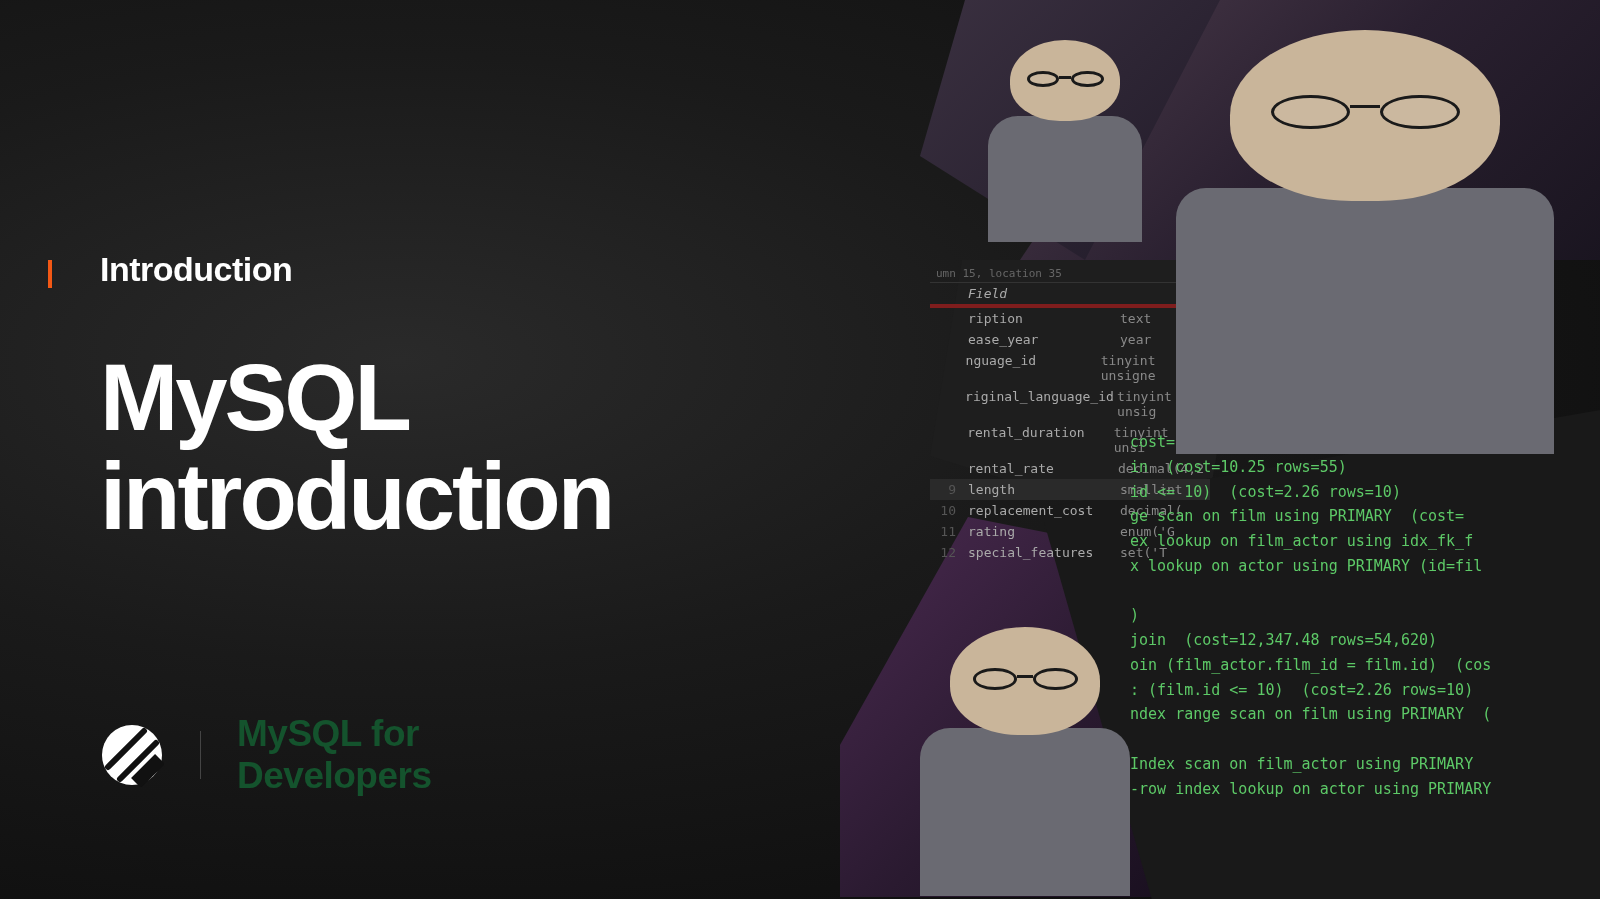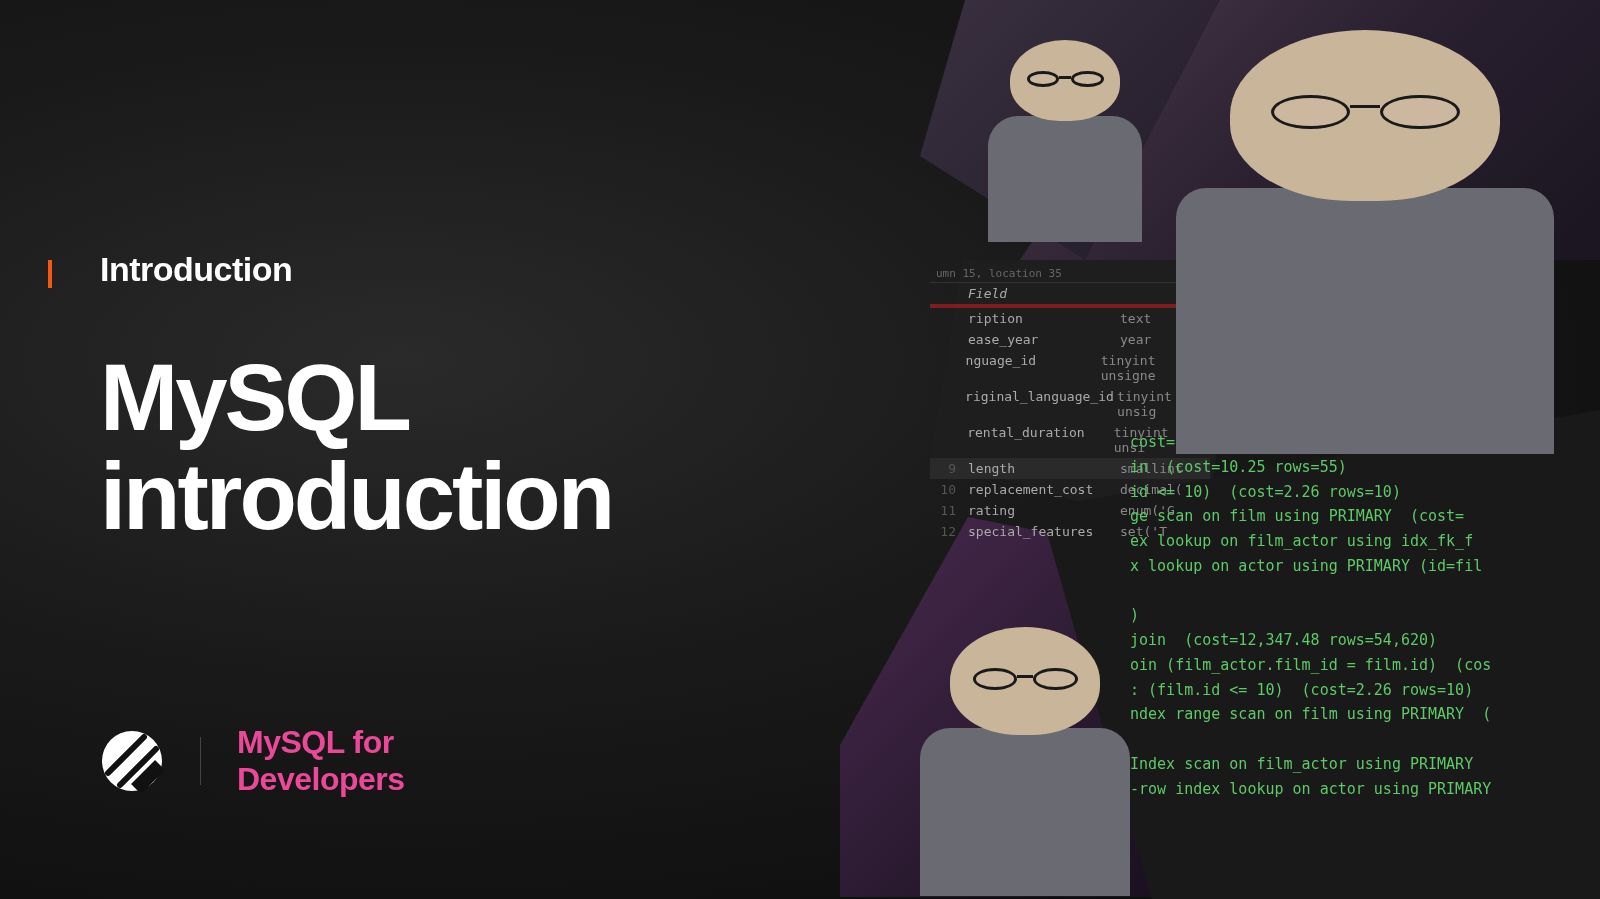--- a/index.html
+++ b/index.html
@@ -64,23 +64,23 @@
       height: 64px;
       margin-right: 36px;
     }
     .logo-divider {
       width: 1px;
       height: 48px;
       background: #444;
       margin-right: 36px;
     }
     .logo-text {
-      font-size: 32px;
+      font-size: 37px;
       font-weight: 600;
-      color: #ec4899;
+      color: #14532d;
       line-height: 1.15;
       letter-spacing: -0.5px;
     }
     .right-collage {
       position: absolute;
       right: 0;
       top: 0;
       width: 720px;
       height: 897px;
       z-index: 5;
@@ -313,20 +313,25 @@
         </div>
         <div class="schema-row">
           <span class="schema-num"></span>
           <span class="schema-field">riginal_language_id</span>
           <span class="schema-type">tinyint unsig</span>
         </div>
         <div class="schema-row">
           <span class="schema-num"></span>
           <span class="schema-field">rental_duration</span>
           <span class="schema-type">tinyint unsi</span>
+        </div>
+        <div class="schema-row">
+          <span class="schema-num"></span>
+          <span class="schema-field">rental_rate</span>
+          <span class="schema-type">decimal(4,2</span>
         </div>
         <div class="schema-row hl">
           <span class="schema-num">9</span>
           <span class="schema-field">length</span>
           <span class="schema-type">smallint</span>
         </div>
         <div class="schema-row">
           <span class="schema-num">10</span>
           <span class="schema-field">replacement_cost</span>
           <span class="schema-type">decimal(</span>

